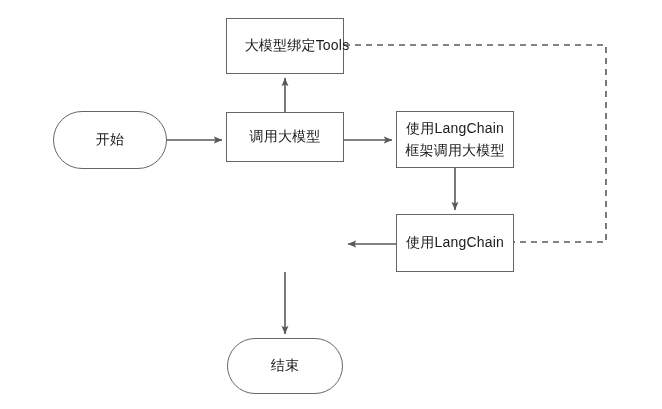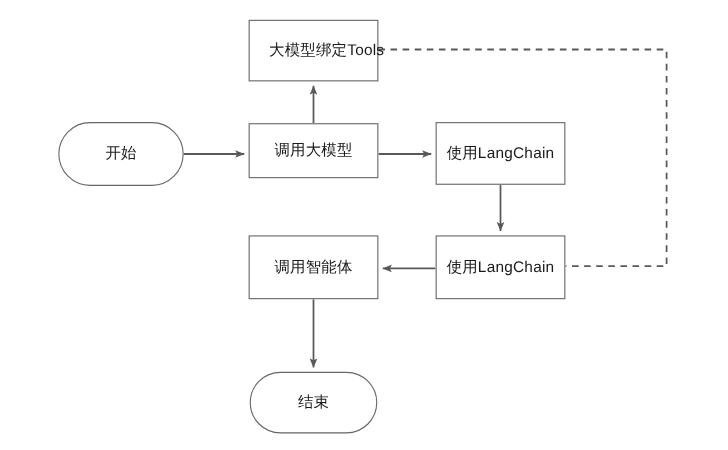--- a/index.html
+++ b/index.html
@@ -89,27 +89,25 @@
   <div class="node terminator" style="left:53px; top:111px; width:114px; height:58px;">
     <span class="node-line">开始</span>
   </div>
 
   <div class="node" style="left:226px; top:112px; width:118px; height:50px;">
     <span class="node-line">调用大模型</span>
   </div>
 
   <div class="node" style="left:396px; top:111px; width:118px; height:57px;">
     <span class="node-line">使用LangChain</span>
+    <span class="node-line">框架调用大模型</span>
   </div>
 
   <div class="node" style="left:396px; top:214px; width:118px; height:58px;">
     <span class="node-line">使用LangChain</span>
   </div>
 
-  <div class="node" style="left:226px; top:214px; width:118px; height:58px;">
-    <span class="node-line">调用智能体</span>
-  </div>
 
   <div class="node terminator" style="left:227px; top:338px; width:116px; height:56px;text-align:center;">
     <span class="node-line">结束</span>
   </div>
 
 </div>
 
 </body></html>

